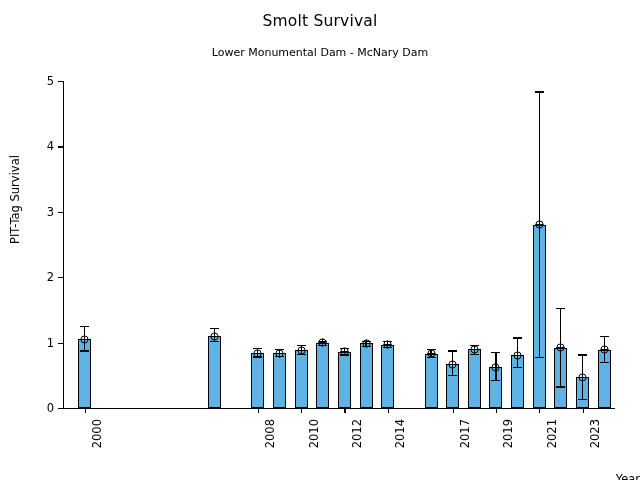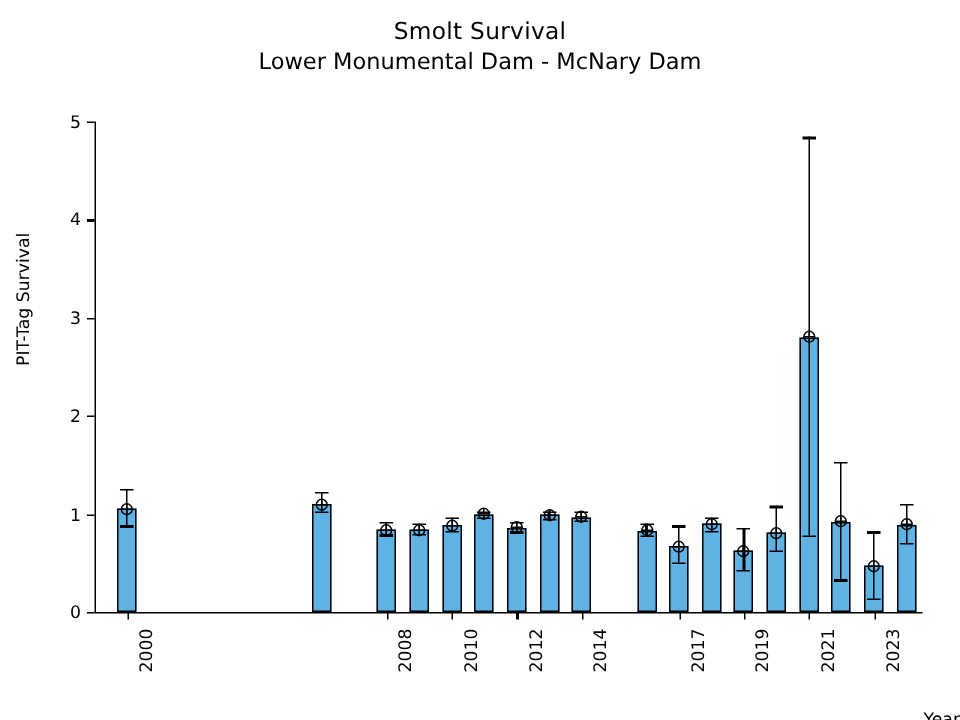--- a/index.html
+++ b/index.html
@@ -2,21 +2,21 @@
 <html><head>
 <meta charset="utf-8">
 <style>
   html,body{margin:0;padding:0;}
   body{width:640px;height:480px;background:#ffffff;font-family:"DejaVu Sans",sans-serif;overflow:hidden;}
   #fig{position:relative;width:640px;height:480px;}
 
   .title-block{position:absolute;left:0;top:0;width:640px;text-align:center;}
   .t-main{font-size:15.5px;color:#000;margin-top:12px;letter-spacing:.2px;}
   .t-sub1{font-size:11.5px;color:#000;margin-top:4px;}
-  .t-sub2{font-size:15px;color:#000;margin-top:2px;}
+  .t-sub2{font-size:11px;color:#000;margin-top:16px;}
 
   .axes{position:absolute;left:63px;top:81px;width:552px;height:327px;}
   .spine-l{position:absolute;left:0;top:0;width:1.2px;height:327px;background:#000;}
   .spine-b{position:absolute;left:0;top:327px;width:552px;height:1.2px;background:#000;}
 
   .ytick{position:absolute;left:-5px;width:5px;height:1.2px;background:#000;}
   .ytlabel{position:absolute;right:calc(100% + 9px);transform:translateY(-50%);font-size:11.5px;color:#000;white-space:nowrap;}
 
   .xtick{position:absolute;top:327px;width:1.2px;height:5px;background:#000;}
   .xtlabel{position:absolute;top:338px;font-size:11.5px;color:#000;white-space:nowrap;

